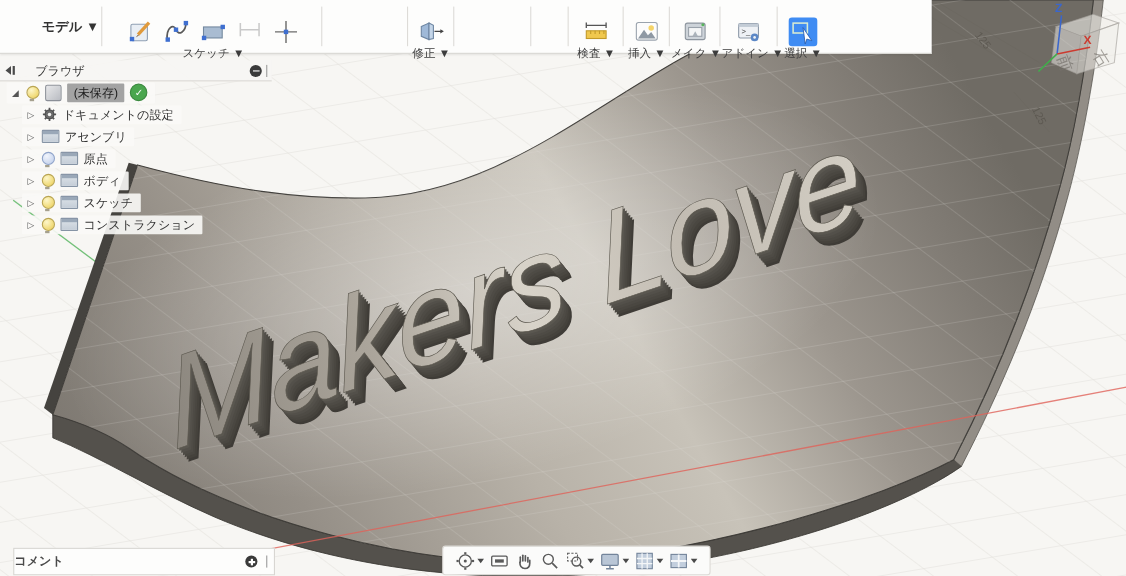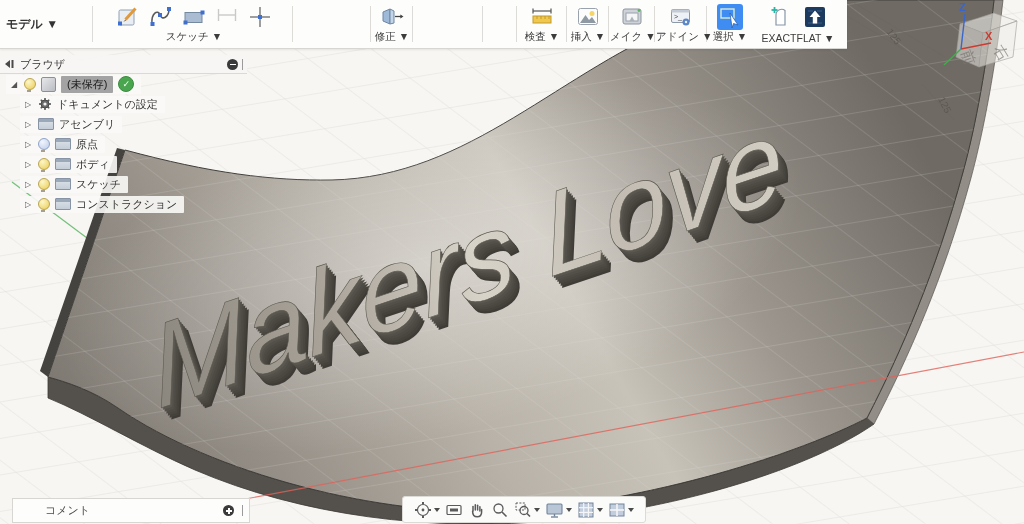--- a/index.html
+++ b/index.html
@@ -3,36 +3,36 @@
 <meta charset="utf-8">
 <style>
   html,body{margin:0;padding:0;background:#e8e6e3;}
   #app{position:relative;width:1024px;height:524px;overflow:hidden;
        font-family:"Liberation Sans","DejaVu Sans",sans-serif;background:#f7f6f3;}
   svg text{font-family:"Liberation Sans","DejaVu Sans",sans-serif;}
 
   
   #toolbar{position:absolute;top:0;left:0;width:847px;height:48px;background:#fdfdfc;
            border-bottom:1px solid #d8d6d2;box-shadow:0 1px 2px rgba(0,0,0,.08);z-index:30;}
-  .tb-sec{position:absolute;top:0;height:48px;}
+  .tb-sec{position:absolute;top:12px;height:48px;}
   .tb-icons{position:absolute;top:2px;left:0;right:0;display:flex;justify-content:center;
             align-items:center;gap:7px;height:30px;}
   .tb-label{position:absolute;bottom:4px;left:0;right:0;text-align:center;font-size:10.5px;
             color:#3c3c3c;white-space:nowrap;cursor:default;}
   .tb-div{position:absolute;top:6px;width:1px;height:36px;background:#dddbd7;}
   .tbi{width:26px;height:26px;flex:0 0 auto;}
   .tbi.sel-bg{background:#3f8cf3;border-radius:3px;}
   #ws-label{position:absolute;top:0;left:6px;width:84px;height:48px;line-height:48px;
-            text-align:left;font-size:12px;font-weight:bold;color:#333;}
+            text-align:right;font-size:12px;font-weight:bold;color:#333;}
 
   
   #browser{position:absolute;left:0;top:55px;width:247px;z-index:40;font-size:11px;color:#333;}
   #browser-header{height:18px;background:rgba(247,246,243,.95);border-bottom:1px solid #dbd9d5;
                   display:flex;align-items:center;padding:0 4px;}
-  .hdr-title{margin-left:4px;flex:1;}
+  .hdr-title{margin-left:16px;flex:1;}
   .circ-btn{width:11px;height:11px;border-radius:50%;background:#3a3a3a;position:relative;flex:0 0 auto;}
   .circ-btn::after{content:"";position:absolute;left:2.5px;top:5px;width:6px;height:1.5px;background:#fff;}
   .circ-btn.plus::before{content:"";position:absolute;left:5px;top:2.5px;width:1.5px;height:6px;background:#fff;}
   .cursor-bar{width:1px;height:11px;background:#9b9b9b;margin-left:4px;}
   .brow{display:flex;align-items:center;height:20px;}
   .pill{display:inline-flex;align-items:center;gap:5px;background:rgba(250,249,247,.9);
         padding:1px 7px 1px 3px;border-radius:1px;}
   .tri{font-size:8px;color:#555;width:10px;text-align:center;}
   .bulb{width:10px;height:10px;border-radius:50%;background:radial-gradient(circle at 35% 30%,#fdf6c9,#f0d974 70%,#d8b94e);
         border:1px solid #b9a553;position:relative;flex:0 0 auto;}
@@ -43,21 +43,21 @@
   .folder::before{content:"";position:absolute;left:0;top:0;right:0;height:3px;background:#9aa8b8;}
   .cube-ic{width:13px;height:13px;background:linear-gradient(135deg,#e8e8ea,#b9bcc2);
            border:1px solid #8b8f97;border-radius:2px;flex:0 0 auto;}
   .root-label{font-weight:normal;background:#a3a3a3;color:#1d1d1d;padding:1px 6px;border-radius:1px;}
   .check{width:14px;height:14px;border-radius:50%;background:#4aa64e;border:1px solid #3c8a40;
          color:#fff;font-size:9px;line-height:14px;text-align:center;flex:0 0 auto;}
 
   
   #comment-bar{position:absolute;left:12px;top:498px;width:236px;height:23px;background:#fdfdfc;
                border:1px solid #d8d6d2;display:flex;align-items:center;z-index:40;font-size:11px;color:#4a4a4a;}
-  #comment-bar .lbl{margin-left:32px;flex:1;}
+  #comment-bar .lbl{flex:1;font-weight:bold;}
   #navbar{position:absolute;left:402px;top:496px;width:242px;height:25px;background:#fbfbfa;
           border:1px solid #dcdad6;border-radius:3px;display:flex;align-items:center;
           justify-content:center;gap:5px;z-index:40;}
   .nav-btn{display:flex;align-items:center;gap:2px;}
   .caret{width:0;height:0;border-left:3.5px solid transparent;border-right:3.5px solid transparent;
          border-top:4.5px solid #4a4a4a;}
 </style>
 </head>
 <body>
 
@@ -275,39 +275,20 @@
     <div class="tb-sec" style="left:710px;width:40px">
       <div class="tb-icons">
         <svg class="tbi sel-bg" viewBox="0 0 26 26">
           <rect x="4" y="5" width="13" height="9" fill="none" stroke="#d9ecd2" stroke-width="1.4"></rect>
           <path d="M13,9 L21,21 L16.5,19.5 L15,24 Z" fill="#ffffff" stroke="#2a5fae" stroke-width="0.8"></path>
         </svg>
       </div>
       <div class="tb-label">選択 ▼</div>
     </div>
 
-    <div class="tb-sec" style="left:752px;width:92px">
-      <div class="tb-icons">
-        <svg class="tbi" viewBox="0 0 26 26">
-          <path d="M7,21 V11 C7,5.5 13,4 16,6.5 L16,21 Z" fill="#ffffff" stroke="#8796a8" stroke-width="1.2"></path>
-          <line x1="5.5" y1="3" x2="5.5" y2="9" stroke="#2ab5a5" stroke-width="1.8"></line>
-          <line x1="2.5" y1="6" x2="8.5" y2="6" stroke="#2ab5a5" stroke-width="1.8"></line>
-        </svg>
-        <svg class="tbi" viewBox="0 0 26 26">
-          <rect x="3" y="3" width="20" height="20" rx="2" fill="#1d3a5f"></rect>
-          <g stroke="#3d5f8c" stroke-width="1">
-              <line x1="6" y1="7" x2="11" y2="7"></line>
-          <line x1="15" y1="7" x2="20" y2="7"></line>
-              <line x1="6" y1="19" x2="20" y2="19"></line>
-            </g>
-          <polygon points="13,6.5 18.5,13 15.2,13 15.2,19.5 10.8,19.5 10.8,13 7.5,13" fill="#ffffff"></polygon>
-        </svg>
-      </div>
-      <div class="tb-label">EXACTFLAT ▼</div>
-    </div>
   </div>
 
   <div id="browser">
     <div id="browser-header">
       <svg width="12" height="10" viewBox="0 0 12 10">
         <polygon points="6,1 1,5 6,9" fill="#4a4a4a"></polygon>
           <rect x="7.5" y="1" width="2" height="8" fill="#4a4a4a"></rect>
       </svg>
       <span class="hdr-title">ブラウザ</span>
       <span class="circ-btn"></span>

